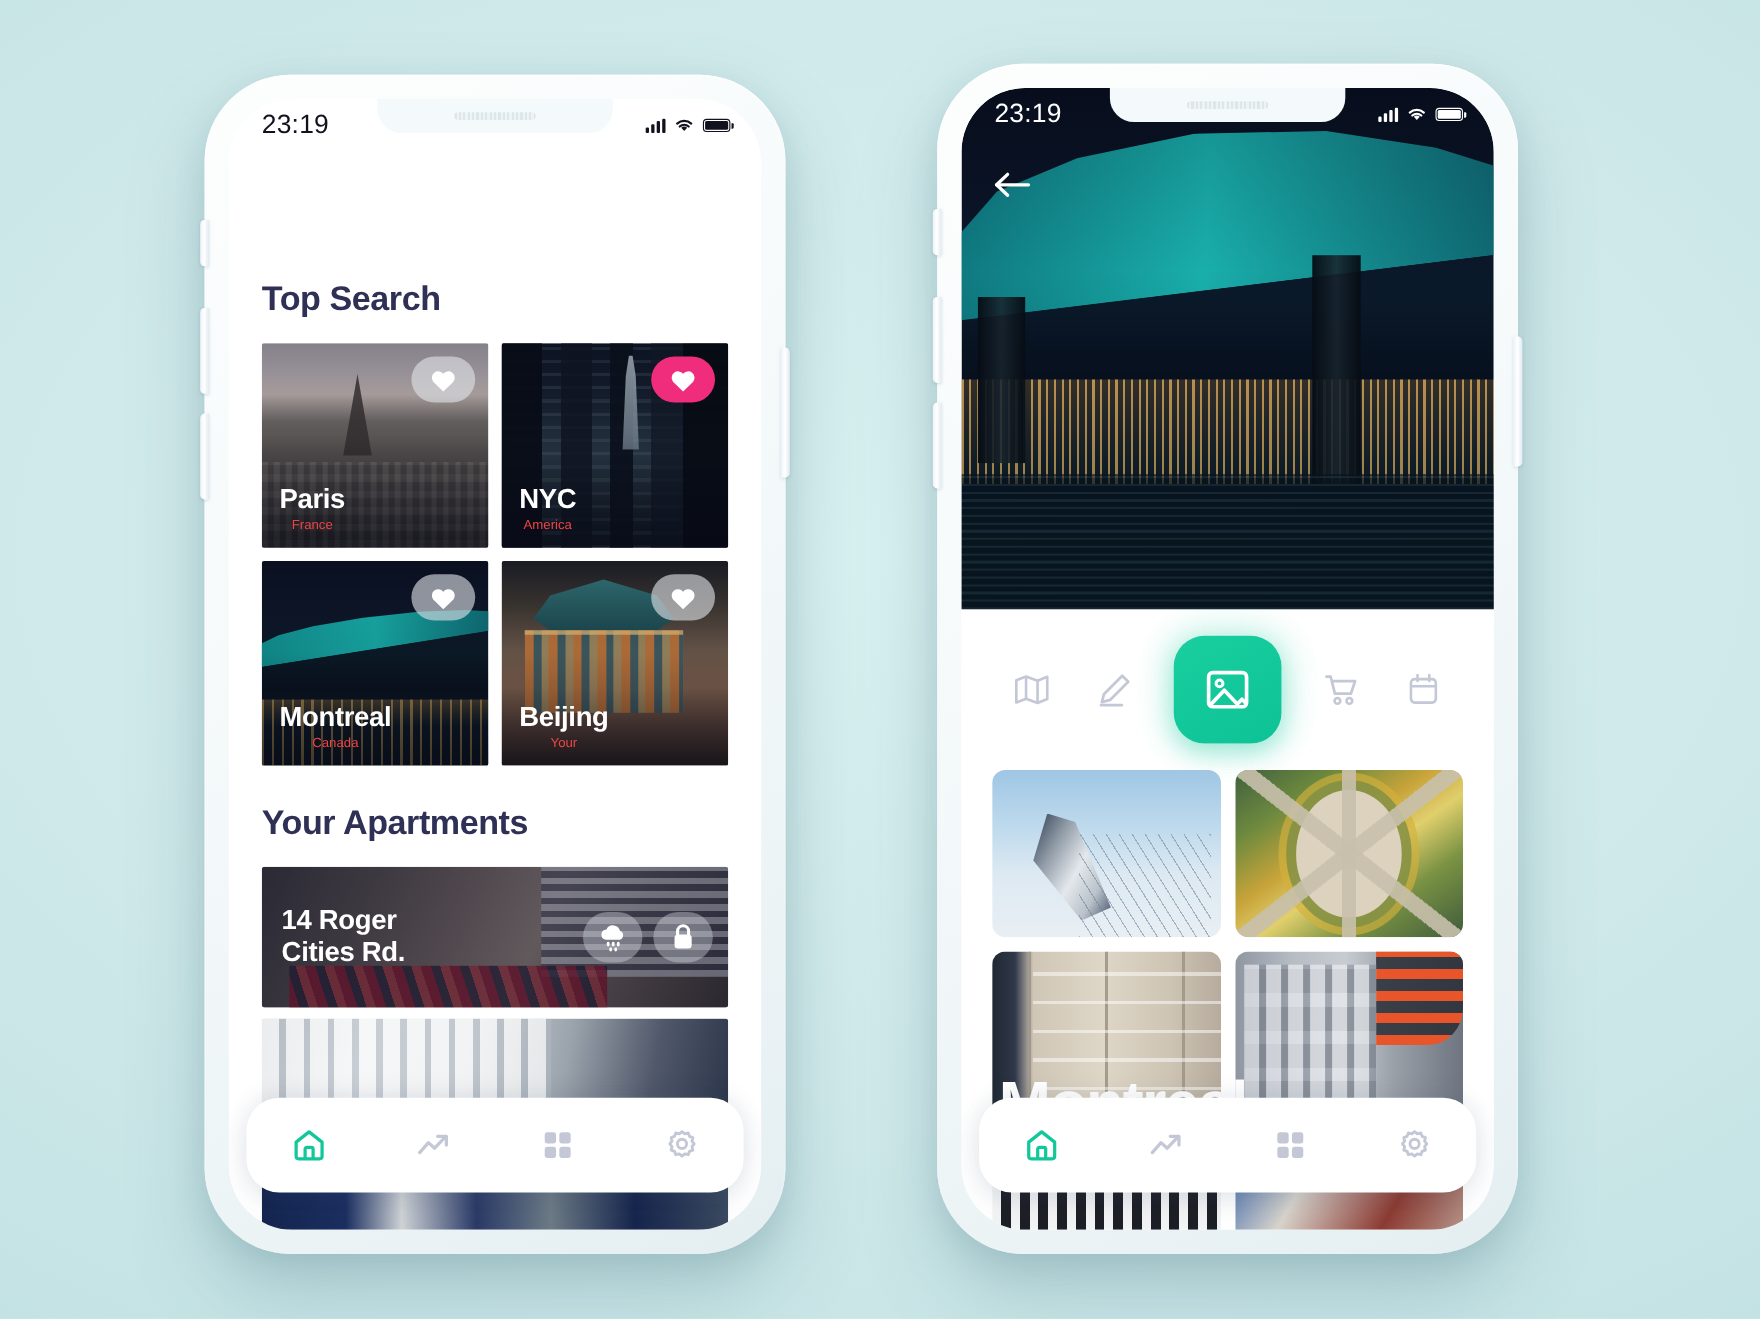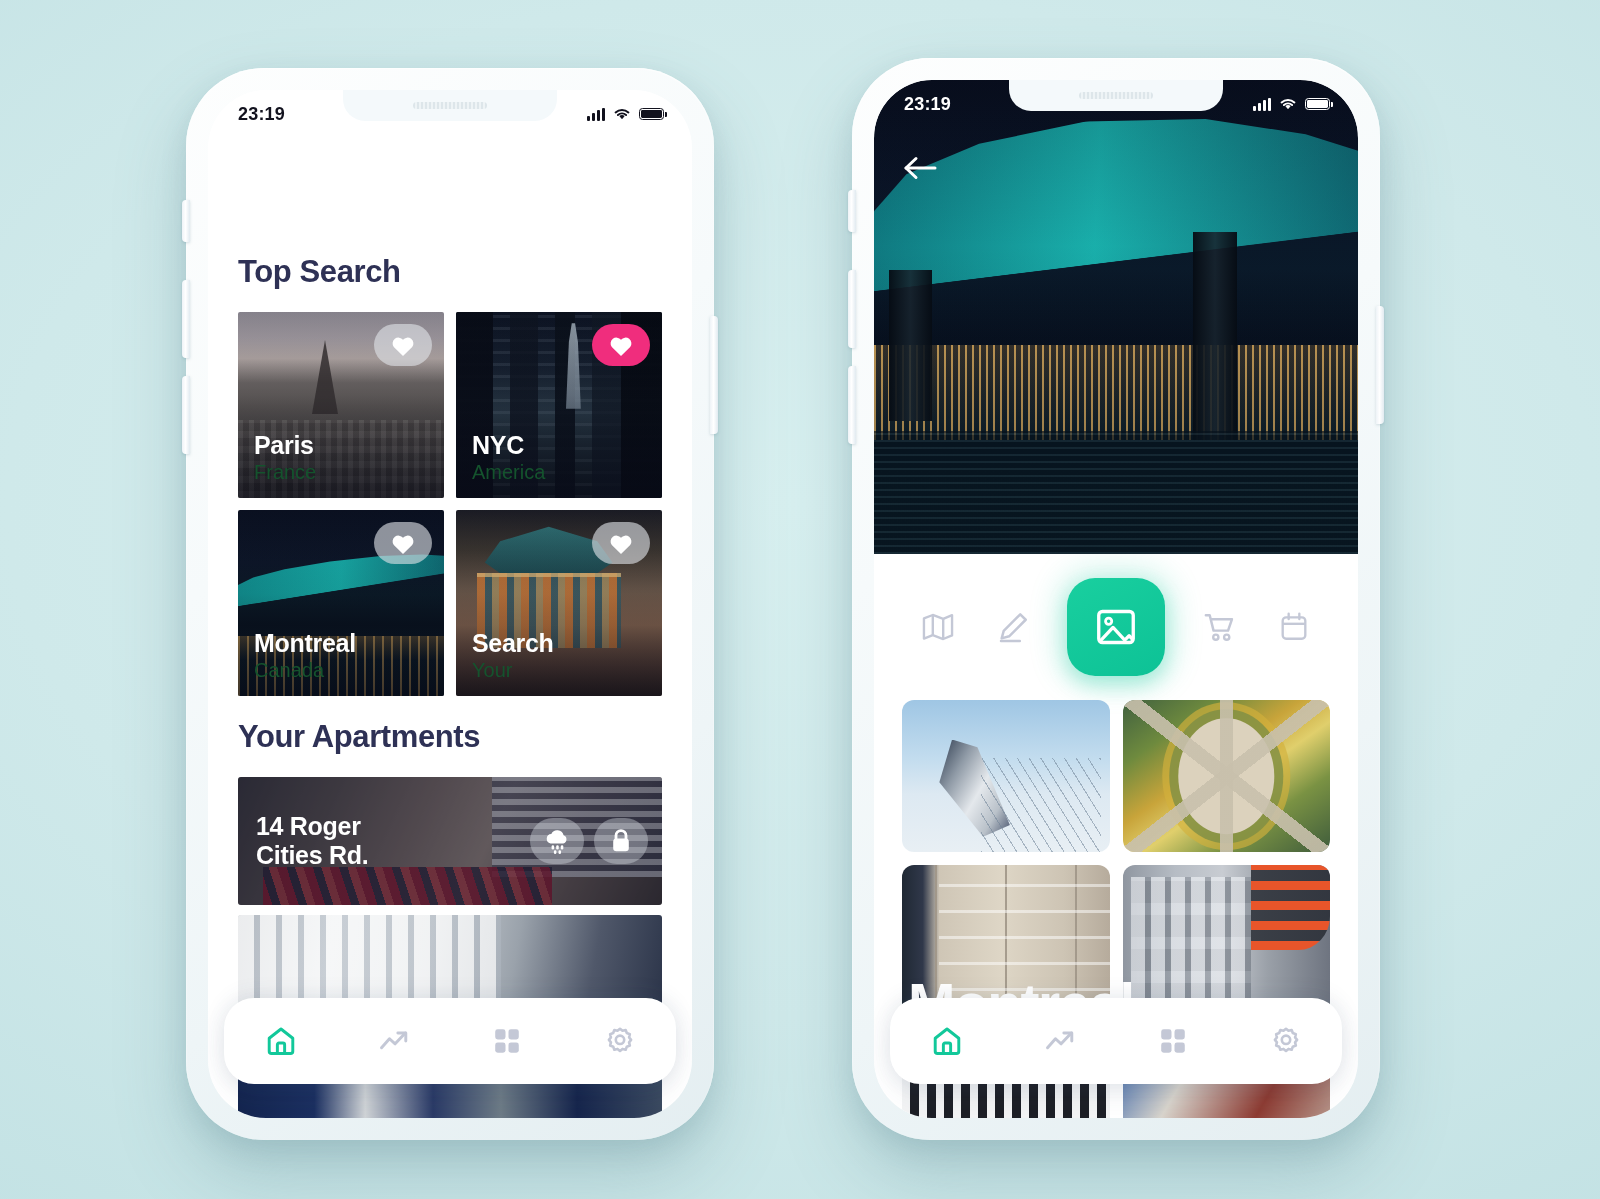--- a/index.html
+++ b/index.html
@@ -67,21 +67,21 @@
 
   
   .statusbar {
     position: absolute; top: 0; left: 0; right: 0;
     height: 42px;
     display: flex; align-items: center; justify-content: space-between;
     padding: 6px 28px 0 30px;
     z-index: 45;
     pointer-events: none;
   }
-  .clock { font-size: 18px; font-weight: bold; letter-spacing: .2px; }
+  .clock { font-size: 24px; font-weight: normal; letter-spacing: .2px; }
   .sb-icons { display: flex; align-items: center; gap: 8px; }
   .sig { display: flex; align-items: flex-end; gap: 2px; height: 13px; }
   .sig i { width: 3px; border-radius: 1px; background: currentColor; display: block; }
   .sig i:nth-child(1) { height: 5px; }
   .sig i:nth-child(2) { height: 8px; }
   .sig i:nth-child(3) { height: 11px; }
   .sig i:nth-child(4) { height: 13px; }
   .batt {
     width: 25px; height: 12px;
     border: 1.6px solid currentColor; border-radius: 3.5px;
@@ -115,42 +115,42 @@
   .filter-icon { width: 24px; height: 24px; flex: 0 0 auto; cursor: pointer; }
 
   
   .lbody { position: absolute; top: 128px; left: 0; right: 0; bottom: 0; overflow: hidden; }
 
   .sect-title {
     font-size: 31px; font-weight: bold; color: #2e3155;
     letter-spacing: -0.4px;
     padding: 36px 30px 22px 30px;
   }
-  .sect-title.tight { padding-top: 23px; }
+  .sect-title.tight { padding-top: 34px; }
 
   .city-grid {
     display: grid;
     grid-template-columns: 1fr 1fr;
     gap: 12px;
     padding: 0 30px;
   }
   .city-card {
     position: relative;
     height: 186px;
     border-radius: 2px;
     overflow: hidden;
     cursor: pointer;
   }
   .city-card .shade {
     position: absolute; inset: 0;
     background: linear-gradient(to bottom, rgba(10,14,30,.05) 0%, rgba(10,14,30,.12) 45%, rgba(8,10,24,.58) 100%);
   }
   .city-text { position: absolute; left: 16px; bottom: 14px; z-index: 3; }
   .city-name { color:#fff; font-size: 25px; font-weight: bold; line-height: 1.05; letter-spacing: -.3px; }
-  .city-country { color:#14532d; font-size: 20px; margin-top: 3px; }
+  .city-country { color:#ef4444; font-size: 12px; margin-top: 3px; text-align: center; }
 
   .heart-pill {
     position: absolute; top: 12px; right: 12px;
     width: 58px; height: 42px;
     border-radius: 21px;
     display: flex; align-items: center; justify-content: center;
     background: rgba(222,226,230,0.62);
     z-index: 4; cursor: pointer;
   }
   .heart-pill.active { background: #f02d7d; }
@@ -520,21 +520,21 @@
 
         <div class="city-card">
           <div class="img img-beijing"></div>
           <div class="shade"></div>
           <div class="heart-pill">
             <svg width="26" height="23" viewBox="0 0 24 22">
               <path d="M12 21 L3.2 12.4 A5.4 5.4 0 0 1 12 5.6 A5.4 5.4 0 0 1 20.8 12.4 Z" fill="#fff"></path>
             </svg>
           </div>
           <div class="city-text">
-            <div class="city-name">Search</div>
+            <div class="city-name">Beijing</div>
             <div class="city-country">Your</div>
           </div>
         </div>
 
       </div>
 
       <div class="sect-title tight">Your Apartments</div>
 
       <div class="apt-wrap">
 

